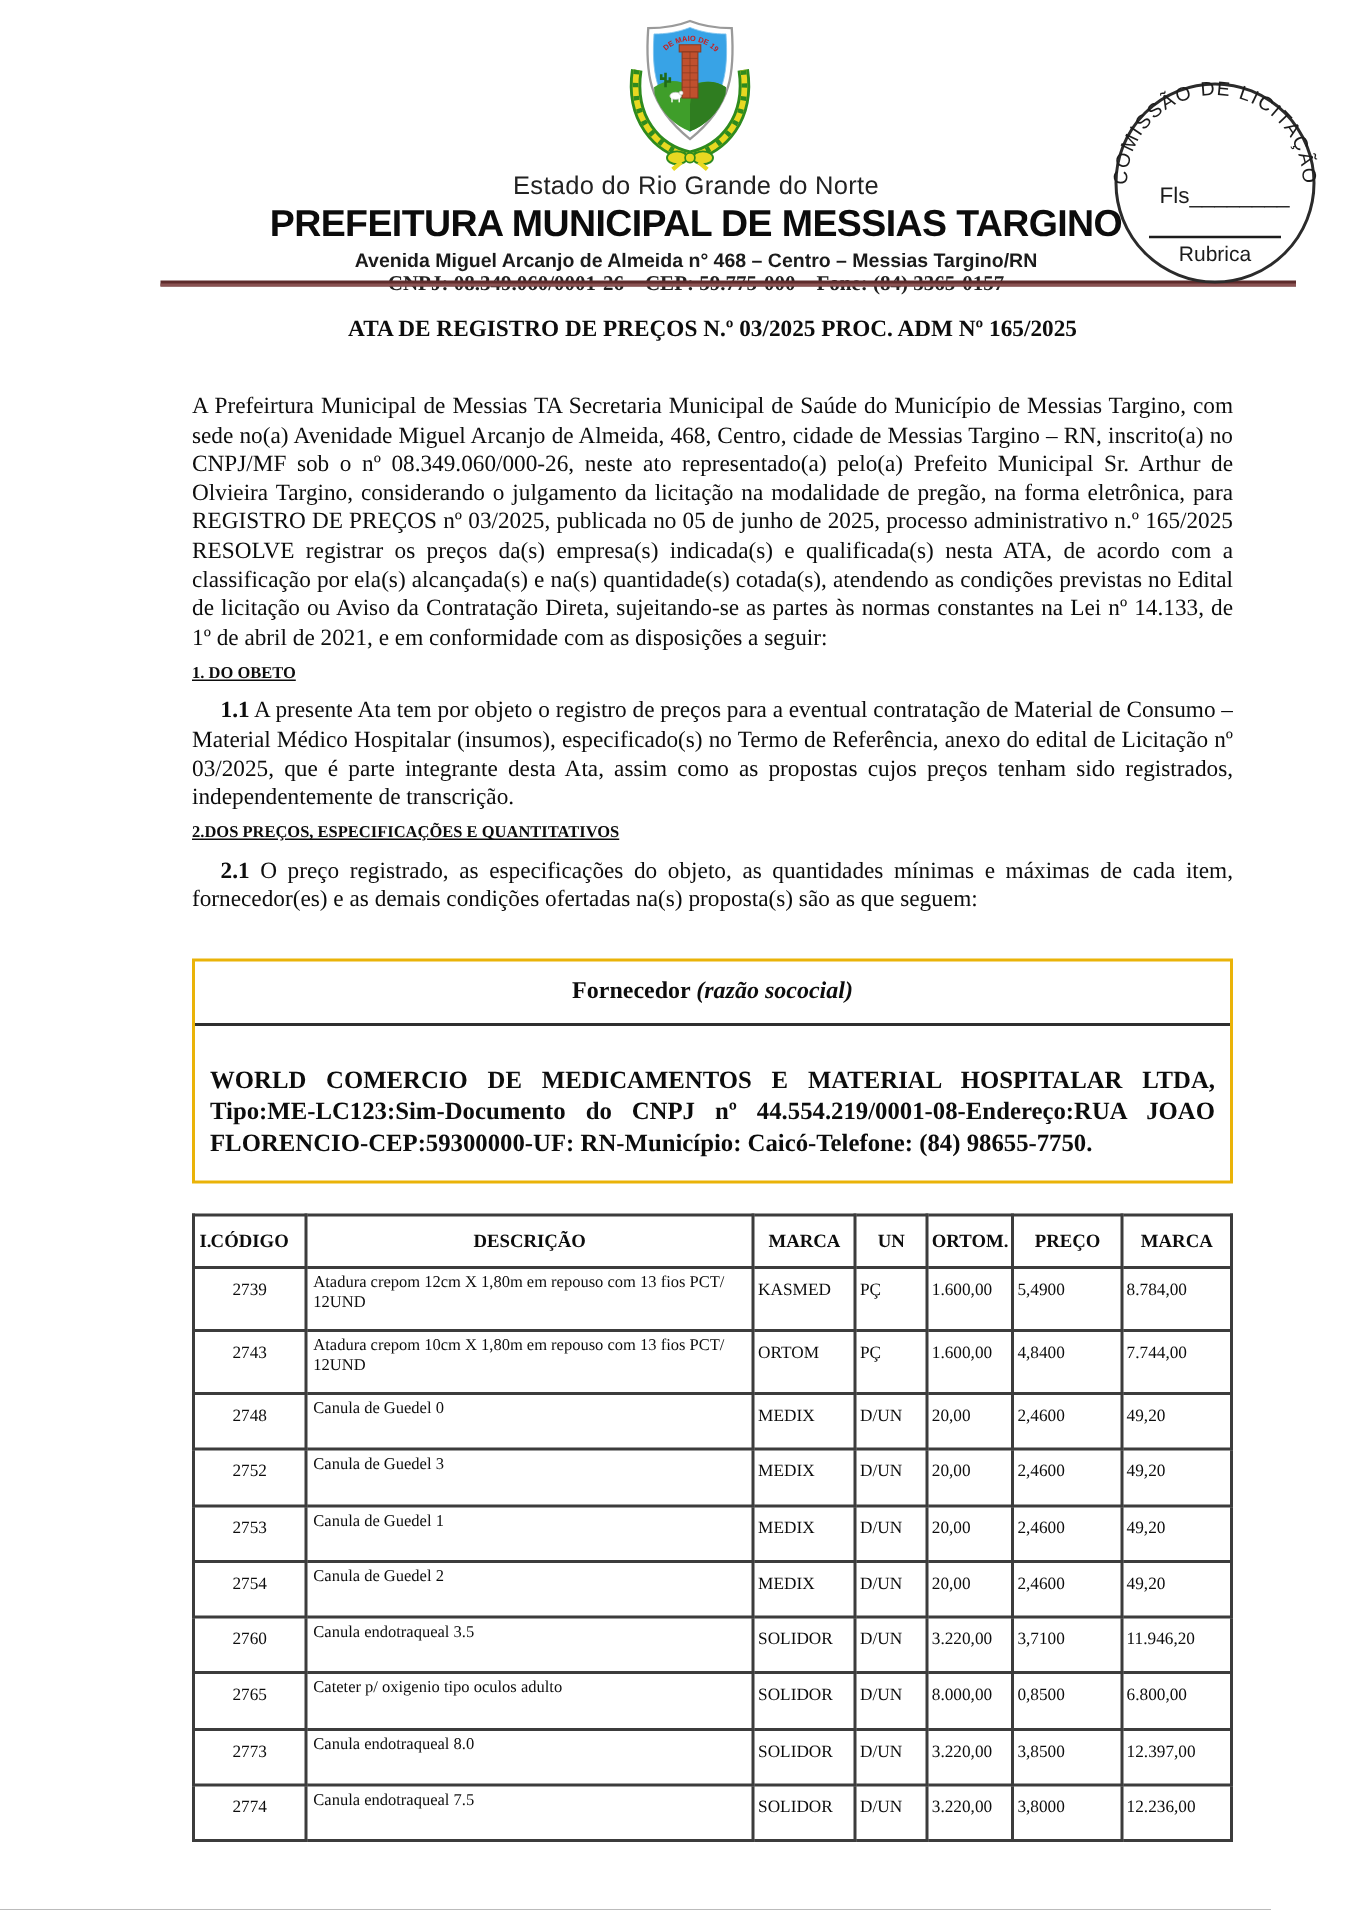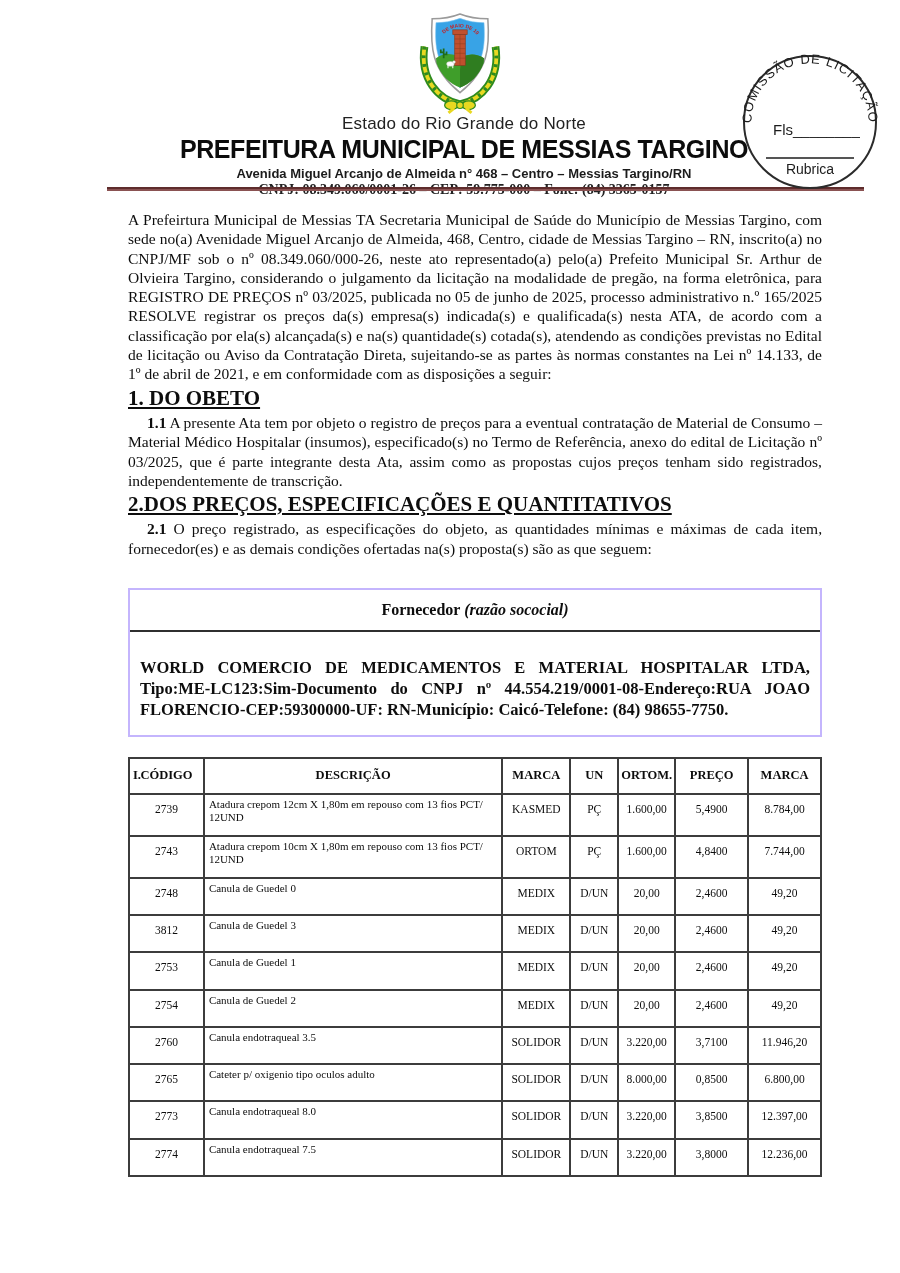--- a/index.html
+++ b/index.html
@@ -25,42 +25,42 @@
   .stamp { position:absolute; top:52px; left:740px; width:140px; height:140px; }
 
   
   .doc { position:absolute; left:128px; top:210px; width:694px;
          font-size:15.5px; line-height:19.3px; color:#0d0d0d; }
   .doc-title { text-align:center; font-weight:normal; font-size:15.5px; margin-bottom:33px; }
   .sub1, .sub2 { text-align:center; font-weight:bold; font-size:15.5px; }
   .sub1 { margin-bottom:7px; }
   .sub2 { margin-bottom:32px; }
   .para { text-align:justify; margin-bottom:4px; }
-  .sec-head { font-size:21px; font-weight:bold; text-decoration:underline; margin:5px 0 5px 0; }
+  .sec-head { font-size:11px; font-weight:bold; text-decoration:underline; margin:5px 0 5px 0; }
   .pnum { font-weight:bold;margin-left:19px; }
 
-  .forn-box  { border:2px solid #c4b5fd; margin-top:30px; }
+  .forn-box  { border:2px solid #eab308; margin-top:30px; }
   .forn-head { border-bottom:2px solid #2f2f2f; text-align:center; padding:10px 6px 11px;
                font-size:16px; font-weight:bold; }
   .forn-head .razao { font-style:italic; }
   .forn-body { padding:25px 10px 15px; font-weight:bold; font-size:16.5px;
                line-height:21px; text-align:justify; }
 
   
   .items { width:100%; border-collapse:collapse; margin-top:20px;
            font-family:"Liberation Serif", serif; }
   .items th, .items td { border:2px solid #3c3c3c; vertical-align:top; }
   .items th { font-size:12.5px; font-weight:bold; padding:7px 2px; text-align:center; }
   .th-codigo { position:relative; }
   .th-i { position:absolute; left:3px; top:7px; font-weight:bold; }
   .items td { font-size:11.5px; padding:3px 2px 11px; }
   .c-codigo { text-align:center; padding-top:5px !important; }
   .c-desc   { text-align:left; font-size:11px !important; line-height:13px; padding-left:4px !important; padding-right:4px !important;margin-top:28px; }
-  .c-marca, .c-un { text-align:center; padding-top:5px !important; }
-  .c-quant, .c-preco, .c-total { text-align:center; padding-top:5px !important; padding-right:2px !important; }
+  .c-marca, .c-un { text-align:left; padding-top:5px !important; }
+  .c-quant, .c-preco, .c-total { text-align:left; padding-top:5px !important; padding-right:2px !important; }
 </style>
 </head>
 <body>
 
 <div class="page">
 
   <div class="logo-wrap">
     <svg width="96" height="104" viewBox="0 0 100 108">
 
       <path d="M 13,38 C 8,72 27,93 50,98 C 73,93 92,72 87,38" fill="none" stroke="#2e8b1e" stroke-width="8"></path>
@@ -115,20 +115,21 @@
       <text font-family="Liberation Sans, sans-serif" font-size="13" letter-spacing="1.1" fill="#1c1c1c">
         <textPath href="#stampArc" startOffset="50%" text-anchor="middle">COMISSÃO DE LICITAÇÃO</textPath>
       </text>
       <text x="33" y="83" font-family="Liberation Sans, sans-serif" font-size="15" fill="#1c1c1c">Fls________</text>
       <line x1="26" y1="106" x2="114" y2="106" stroke="#1c1c1c" stroke-width="1.6"></line>
       <text x="70" y="122" text-anchor="middle" font-family="Liberation Sans, sans-serif" font-size="14" fill="#1c1c1c">Rubrica</text>
     </svg>
   </div>
 
   <div class="doc">
+    <div class="sub2">ATA DE REGISTRO DE PREÇOS N.º 03/2025 PROC. ADM Nº 165/2025</div>
 
     <p class="para">A Prefeirtura Municipal de Messias TA Secretaria Municipal de Saúde do Município de Messias Targino, com sede no(a) Avenidade Miguel Arcanjo de Almeida, 468, Centro, cidade de Messias Targino – RN, inscrito(a) no CNPJ/MF sob o nº 08.349.060/000-26, neste ato representado(a) pelo(a) Prefeito Municipal Sr. Arthur de Olvieira Targino, considerando o julgamento da licitação na modalidade de pregão, na forma eletrônica, para REGISTRO DE PREÇOS nº 03/2025, publicada no 05 de junho de 2025, processo administrativo n.º 165/2025 RESOLVE registrar os preços da(s) empresa(s) indicada(s) e qualificada(s) nesta ATA, de acordo com a classificação por ela(s) alcançada(s) e na(s) quantidade(s) cotada(s), atendendo as condições previstas no Edital de licitação ou Aviso da Contratação Direta, sujeitando-se as partes às normas constantes na Lei nº 14.133, de 1º de abril de 2021, e em conformidade com as disposições a seguir:</p>
 
     <div class="sec-head">1. DO OBETO</div>
     <p class="para"><span class="pnum">1.1</span> <span>A presente Ata tem por objeto o registro de preços para a eventual contratação de Material de Consumo – Material Médico Hospitalar (insumos), especificado(s) no Termo de Referência, anexo do edital de Licitação nº 03/2025, que é parte integrante desta Ata, assim como as propostas cujos preços tenham sido registrados, independentemente de transcrição.</span></p>
 
     <div class="sec-head">2.DOS PREÇOS, ESPECIFICAÇÕES E QUANTITATIVOS</div>
     <p class="para"><span class="pnum">2.1</span> <span>O preço registrado, as especificações do objeto, as quantidades mínimas e máximas de cada item, fornecedor(es) e as demais condições ofertadas na(s) proposta(s) são as que seguem:</span></p>
 
     <div class="forn-box">
@@ -183,21 +184,21 @@
     <td class="c-codigo">2748</td>
     <td class="c-desc">Canula de Guedel 0</td>
     <td class="c-marca">MEDIX</td>
     <td class="c-un">D/UN</td>
     <td class="c-quant">20,00</td>
     <td class="c-preco">2,4600</td>
     <td class="c-total">49,20</td>
   </tr>
 
   <tr>
-    <td class="c-codigo">3812</td>
+    <td class="c-codigo">2752</td>
     <td class="c-desc">Canula de Guedel 3</td>
     <td class="c-marca">MEDIX</td>
     <td class="c-un">D/UN</td>
     <td class="c-quant">20,00</td>
     <td class="c-preco">2,4600</td>
     <td class="c-total">49,20</td>
   </tr>
 
   <tr>
     <td class="c-codigo">2753</td>

